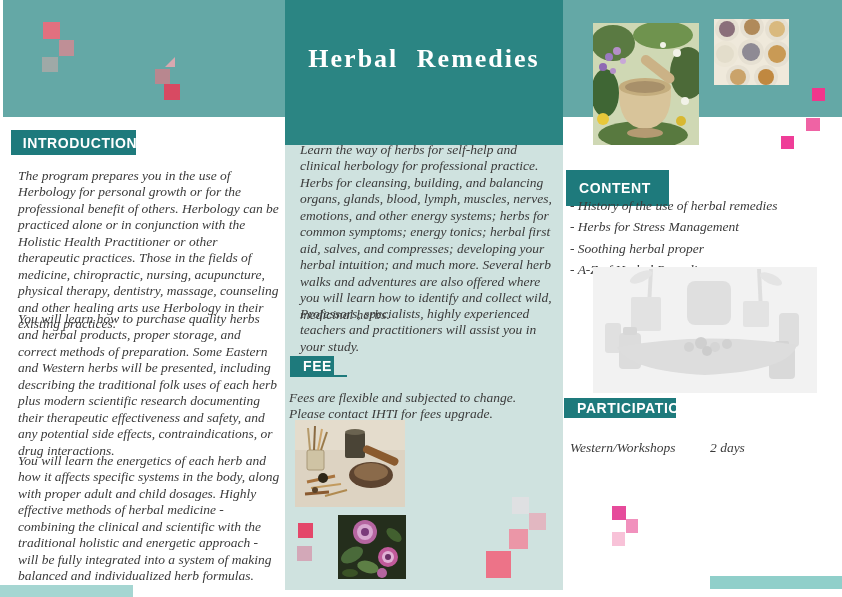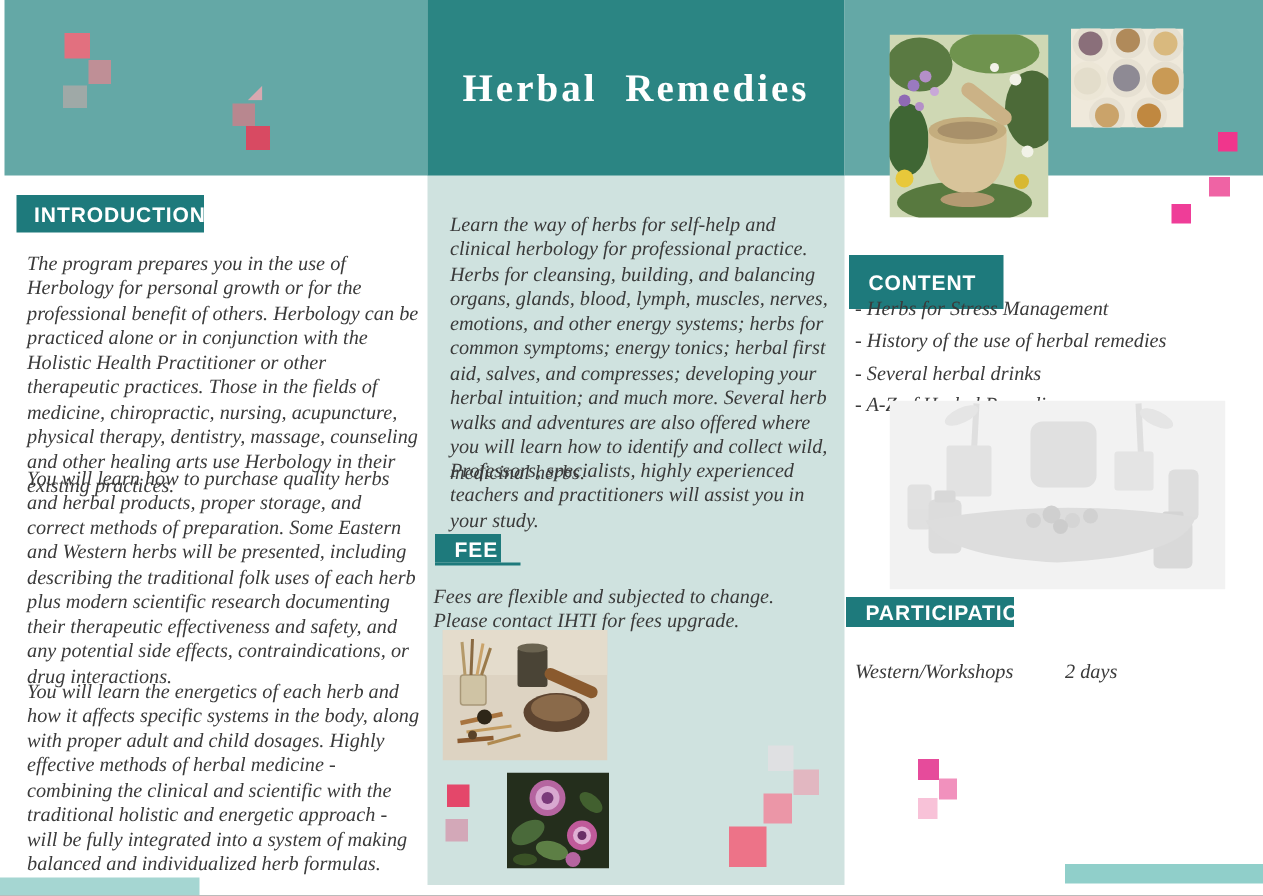--- a/index.html
+++ b/index.html
@@ -51,21 +51,21 @@
   </div>
 
   <div class="abs body-text" style="left:18px; top:168px; width:262px;">The program prepares you in the use of Herbology for personal growth or for the professional benefit of others.  Herbology can be practiced alone or in conjunction with the Holistic Health Practitioner or other therapeutic practices.  Those in the fields of medicine, chiropractic, nursing, acupuncture, physical therapy, dentistry, massage, counseling and other healing arts use Herbology in their existing practices.</div>
   <div class="abs body-text" style="left:18px; top:311px; width:262px;">You will learn how to purchase quality herbs and herbal products, proper storage, and correct methods of preparation.  Some Eastern and Western herbs will be presented, including describing the traditional folk uses of each herb plus modern scientific research documenting their therapeutic effectiveness and safety, and any potential side effects, contraindications, or drug interactions.</div>
   <div class="abs body-text" style="left:18px; top:453px; width:262px;">You will learn the energetics of each herb and how it affects specific systems in the body, along with proper adult and child dosages.  Highly effective methods of herbal medicine - combining the clinical and scientific with the traditional holistic and energetic approach - will be fully integrated into a system of making balanced and individualized herb formulas.</div>
 
   <div class="abs bar-light" style="left:0; top:585px; width:133px; height:12px;"></div>
 
   <div class="abs" style="left:285px; top:0; width:278px; height:590px; background:#cfe2df;"></div>
 
-  <div class="abs title-band" style="left:285px; top:0; width:278px; height:117px;">
+  <div class="abs title-band" style="left:285px; top:0; width:278px; height:145px;">
     <div class="main-title" style="margin-top:44px;">Herbal Remedies</div>
   </div>
 
   <div class="abs body-text" style="left:300px; top:142px; width:258px;">Learn the way of herbs for self-help and clinical herbology for professional practice.  Herbs for cleansing, building, and balancing organs, glands, blood, lymph, muscles, nerves, emotions, and other energy systems; herbs for common symptoms; energy tonics; herbal first aid, salves, and compresses; developing your herbal intuition; and much more.  Several herb walks and adventures are also offered where you will learn how to identify and collect wild, medicinal herbs.</div>
   <div class="abs body-text" style="left:300px; top:306px; width:258px;">Professors, specialists, highly experienced teachers and practitioners will assist you in your study.</div>
 
   <div class="abs sec-head" style="left:290px; top:356px; width:44px; height:19px;">
     <span>FEE</span>
   </div>
   <div class="abs underline-bar" style="left:290px; top:375px; width:57px;"></div>
@@ -176,23 +176,23 @@
 
   <div class="sq" style="left:812px; top:88px; width:13px; height:13px; background:#f0368c;"></div>
   <div class="sq" style="left:806px; top:118px; width:14px; height:13px; background:#ef63a4;"></div>
   <div class="sq" style="left:781px; top:136px; width:13px; height:13px; background:#ef3d98;"></div>
 
   <div class="abs sec-head" style="left:566px; top:170px; width:103px; height:36px;">
     <span>CONTENT</span>
   </div>
 
   <div class="abs body-text" style="left:570px; top:198px; width:266px;">
+    <p class="list-line">- History of the use of herbal remedies</p>
     <p class="list-line">- Herbs for Stress Management</p>
-    <p class="list-line">- History of the use of herbal remedies</p>
-    <p class="list-line">- Several herbal drinks</p>
+    <p class="list-line">- Soothing herbal proper</p>
     <p class="list-line">- A-Z of Herbal Remedies</p>
   </div>
 
   <svg class="abs photo" style="left:593px; top:267px;" width="224" height="126" viewBox="0 0 224 126" role="img" aria-label="faded photo of herb plate with bottles and plants">
     <rect width="224" height="126" fill="#f2f2f2"></rect>
     <g opacity="0.45">
 
       <line x1="58" y1="2" x2="56" y2="40" stroke="#c8c8c8" stroke-width="4"></line>
       <line x1="166" y1="2" x2="168" y2="44" stroke="#c8c8c8" stroke-width="4"></line>
       <ellipse cx="48" cy="10" rx="12" ry="5" fill="#d4d4d4" transform="rotate(-25 48 10)"></ellipse>

